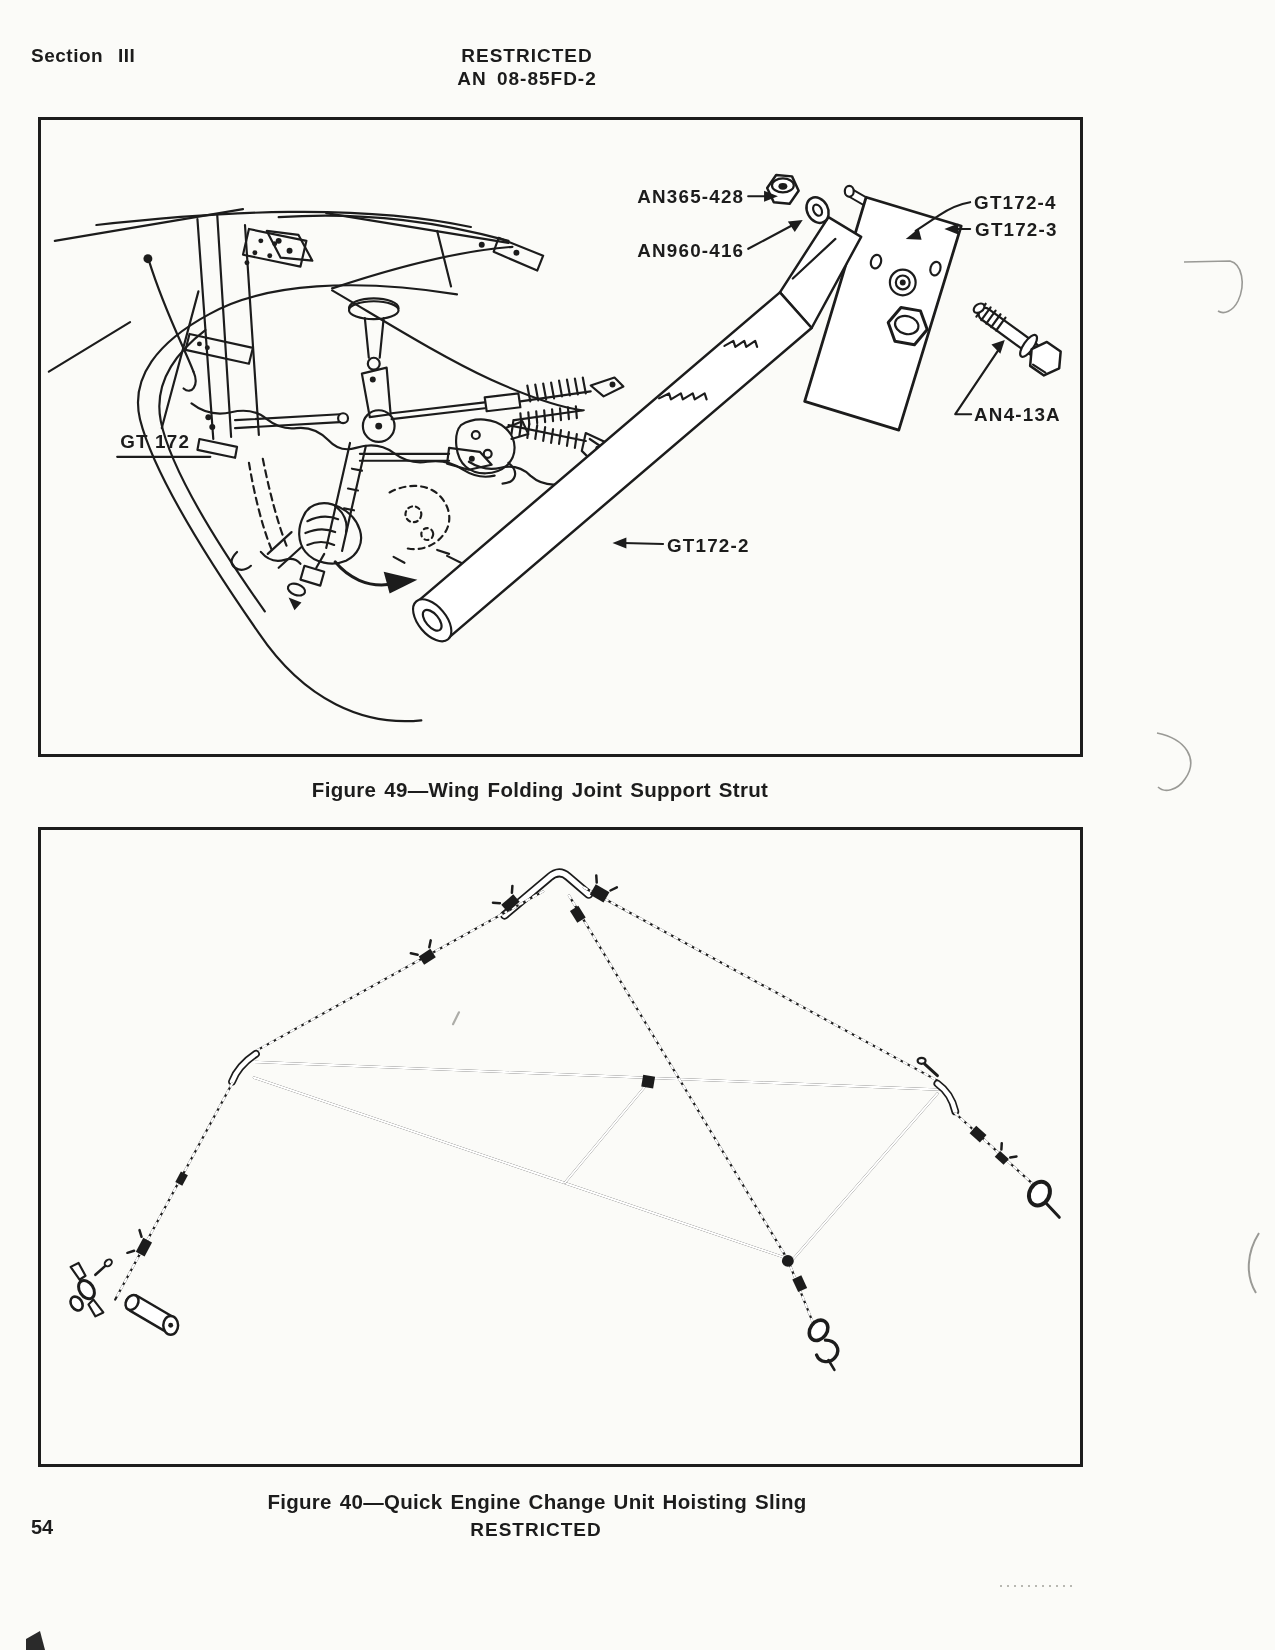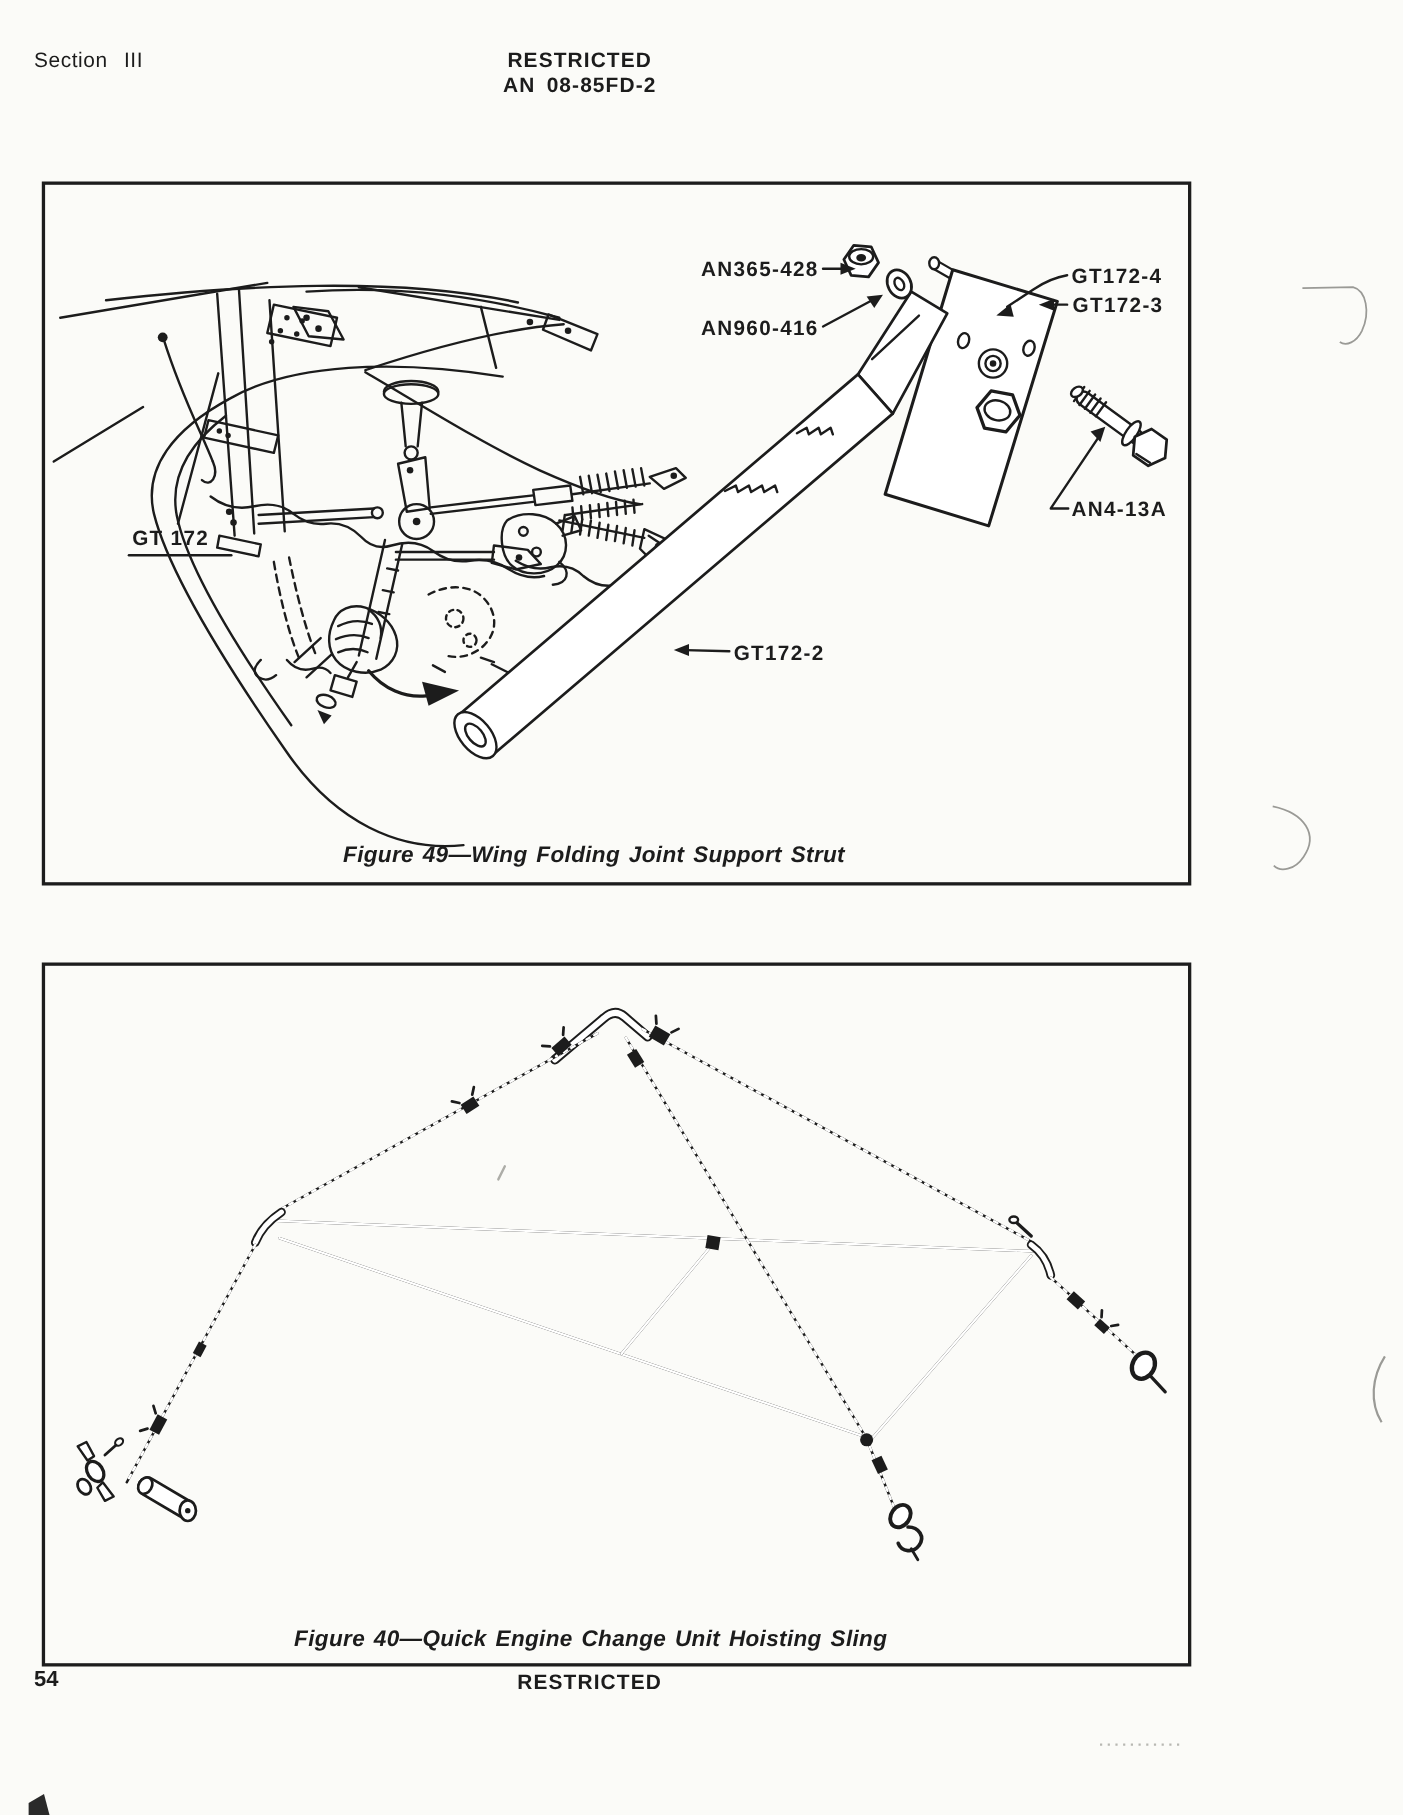--- a/index.html
+++ b/index.html
@@ -7,28 +7,28 @@
     --ink:#1c1c1c;
     --artifact:#9a9a96;
   }
   *{box-sizing:border-box;}
   html,body{margin:0;padding:0;}
   body{
     width:1275px;height:1650px;position:relative;overflow:hidden;
     background:var(--paper);color:var(--ink);
     font-family:"Liberation Sans", sans-serif;
   }
-  .hdr-left{position:absolute;left:31px;top:45px;font-size:19px;font-weight:normal;word-spacing:9px;letter-spacing:.5px;text-align:center;}
+  .hdr-left{position:absolute;left:31px;top:45px;font-size:19px;font-weight:bold;word-spacing:9px;letter-spacing:.5px;text-align:center;}
   .hdr-center{position:absolute;left:527px;top:45px;transform:translateX(-50%);font-size:19px;font-weight:bold;letter-spacing:1px;white-space:nowrap;}
   .hdr-doc{position:absolute;left:527px;top:68px;transform:translateX(-50%);font-size:19px;font-weight:bold;letter-spacing:1px;word-spacing:4px;white-space:nowrap;}
-  .figure-box{position:absolute;left:38px;width:1045px;height:640px;border:3px solid #1d1d1d;background:transparent;margin-top:48px;}
+  .figure-box{position:absolute;left:38px;width:1045px;height:640px;border:3px solid #1d1d1d;background:transparent;}
   .box-49{top:117px;}
   .box-50{top:827px;}
   .figure-box svg{display:block;width:100%;height:100%;}
-  .caption{position:absolute;transform:translateX(-50%);font-size:20.5px;font-weight:bold;font-style:italic;letter-spacing:.3px;word-spacing:2px;white-space:nowrap;}
+  .caption{position:absolute;transform:translateX(-50%);font-size:20.5px;font-weight:bold;letter-spacing:.3px;word-spacing:2px;white-space:nowrap;margin-top:12px;}
   .cap-49{left:540px;top:766px;}
   .cap-50{left:537px;top:1478px;}
   .ftr-page{position:absolute;left:31px;top:1516px;font-size:20px;font-weight:bold;}
   .ftr-center{position:absolute;left:536px;top:1519px;transform:translateX(-50%);font-size:19px;font-weight:bold;letter-spacing:1px;}
   .artifacts{position:absolute;left:0;top:0;pointer-events:none;}
   
   .ink path,.ink line,.ink polyline,.ink circle,.ink ellipse,.ink rect{
     stroke:var(--ink);stroke-width:2.2;fill:none;stroke-linecap:round;stroke-linejoin:round;
   }
   .ink .fill{fill:var(--ink);stroke:none;}

